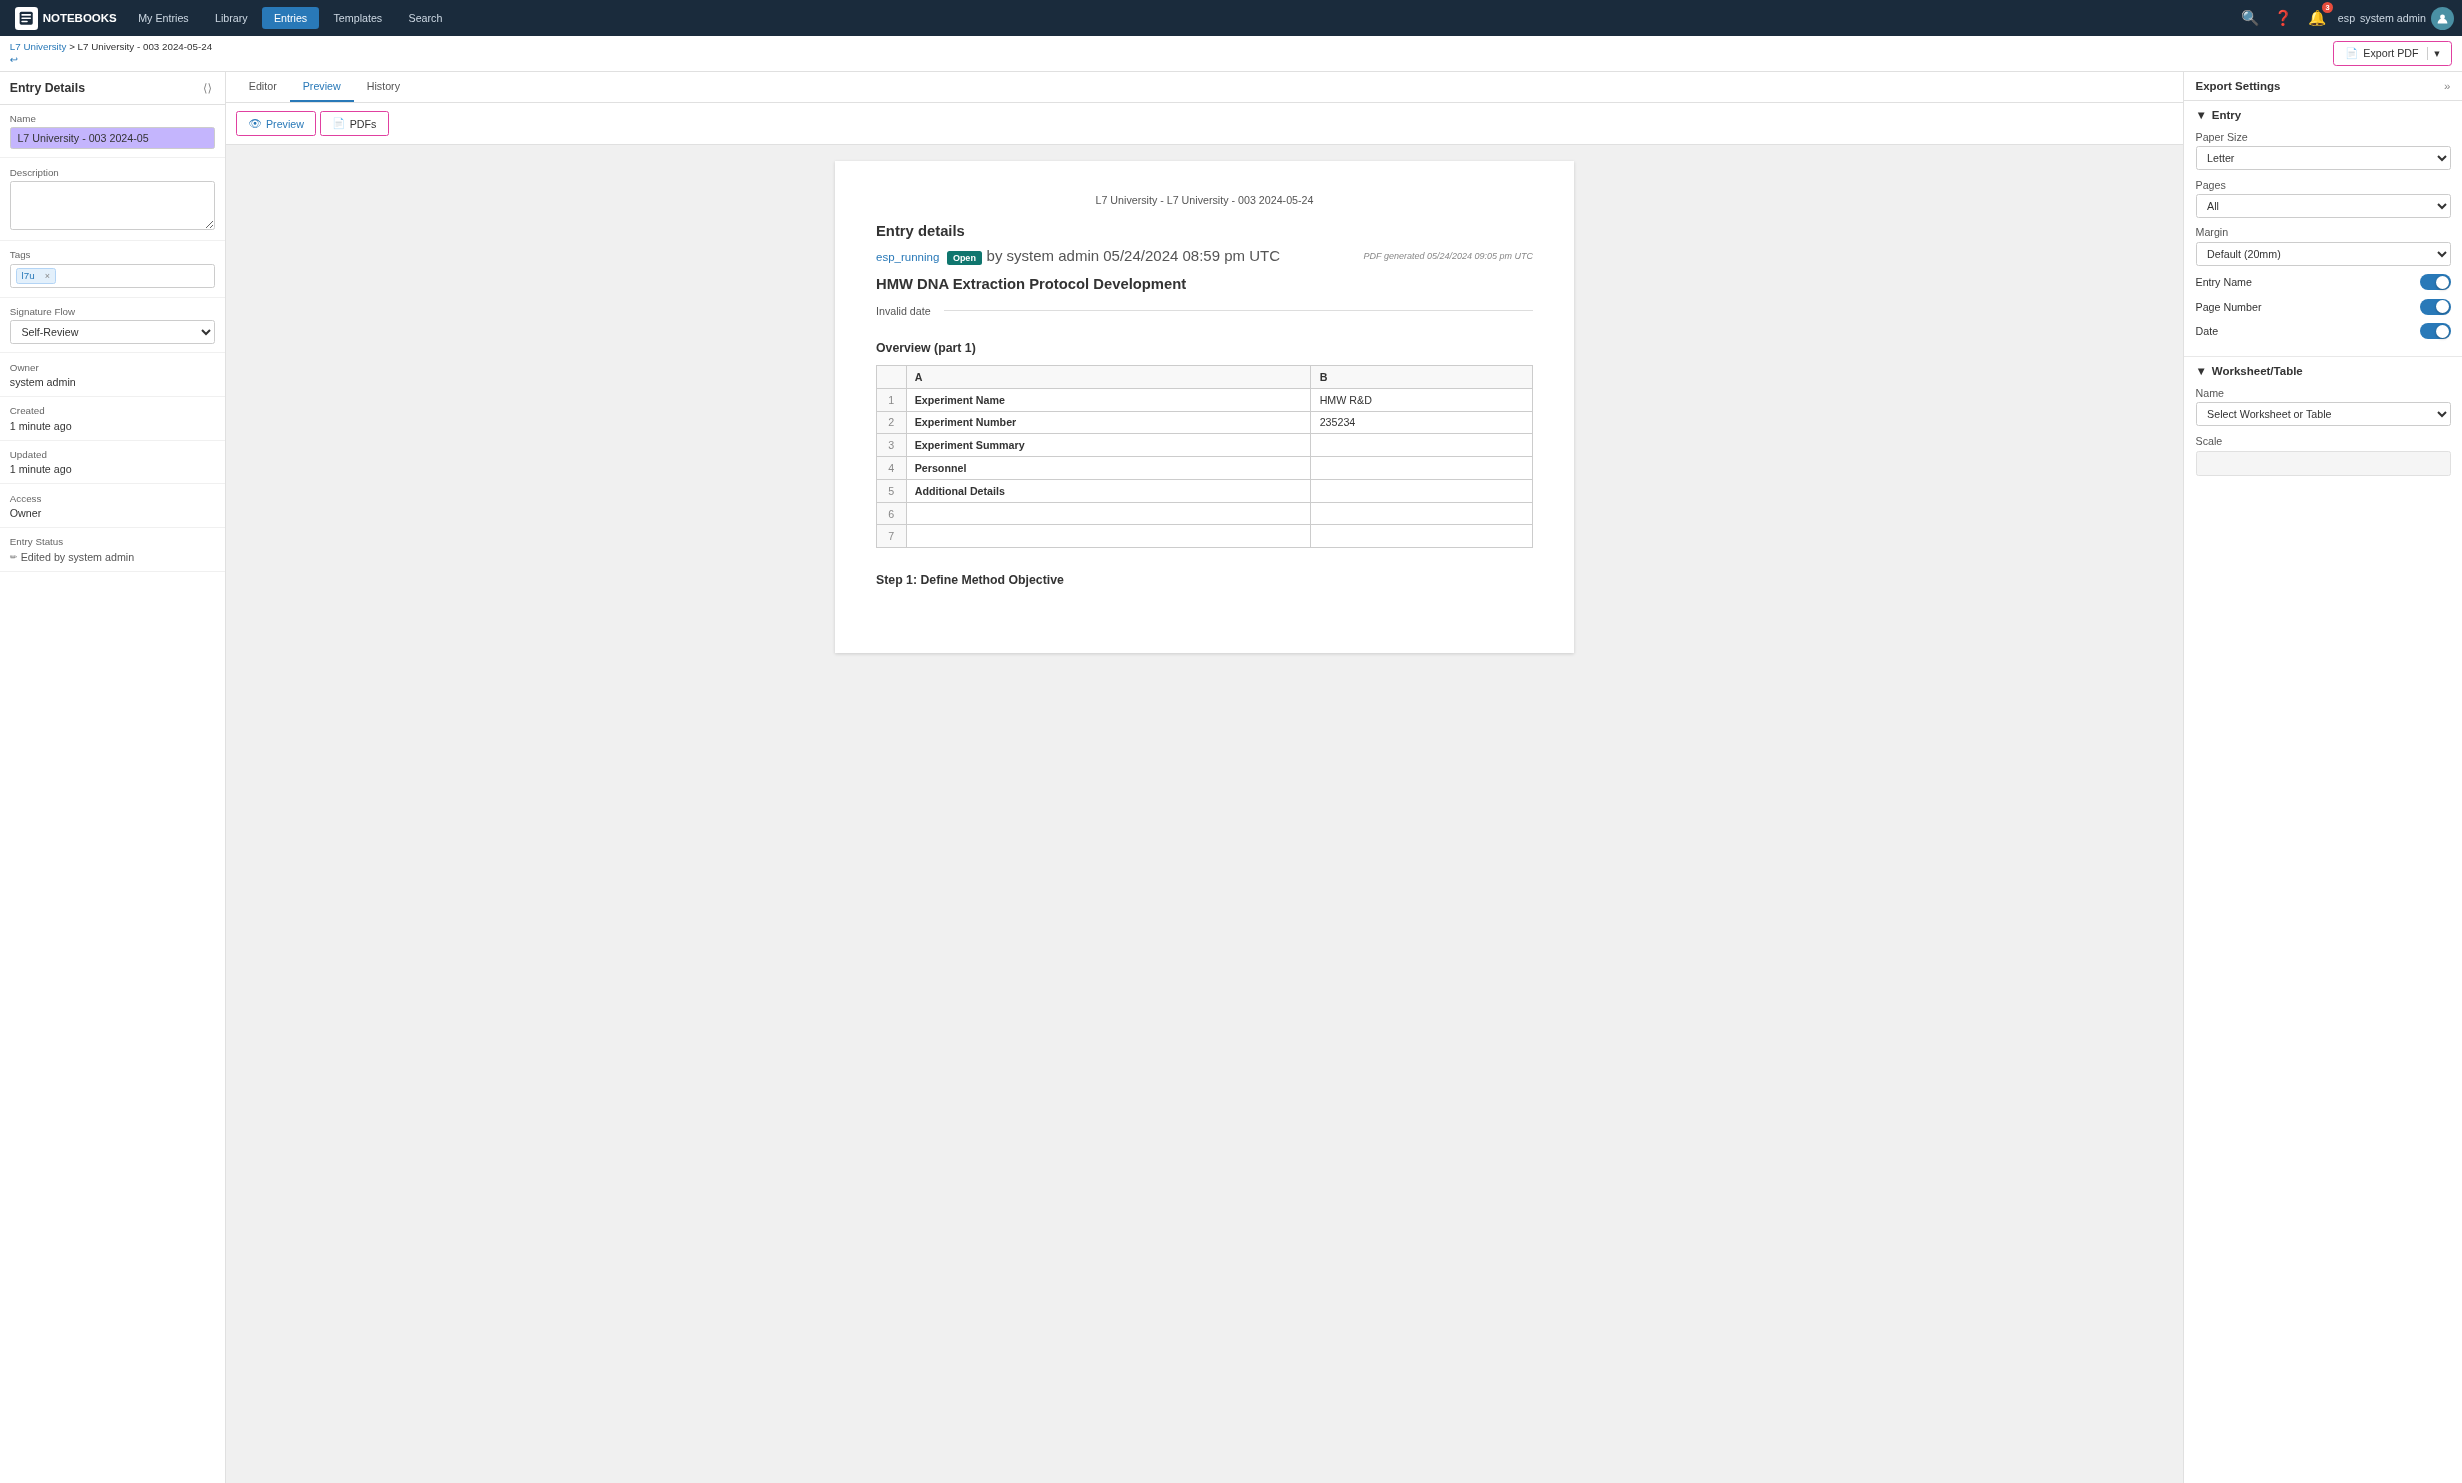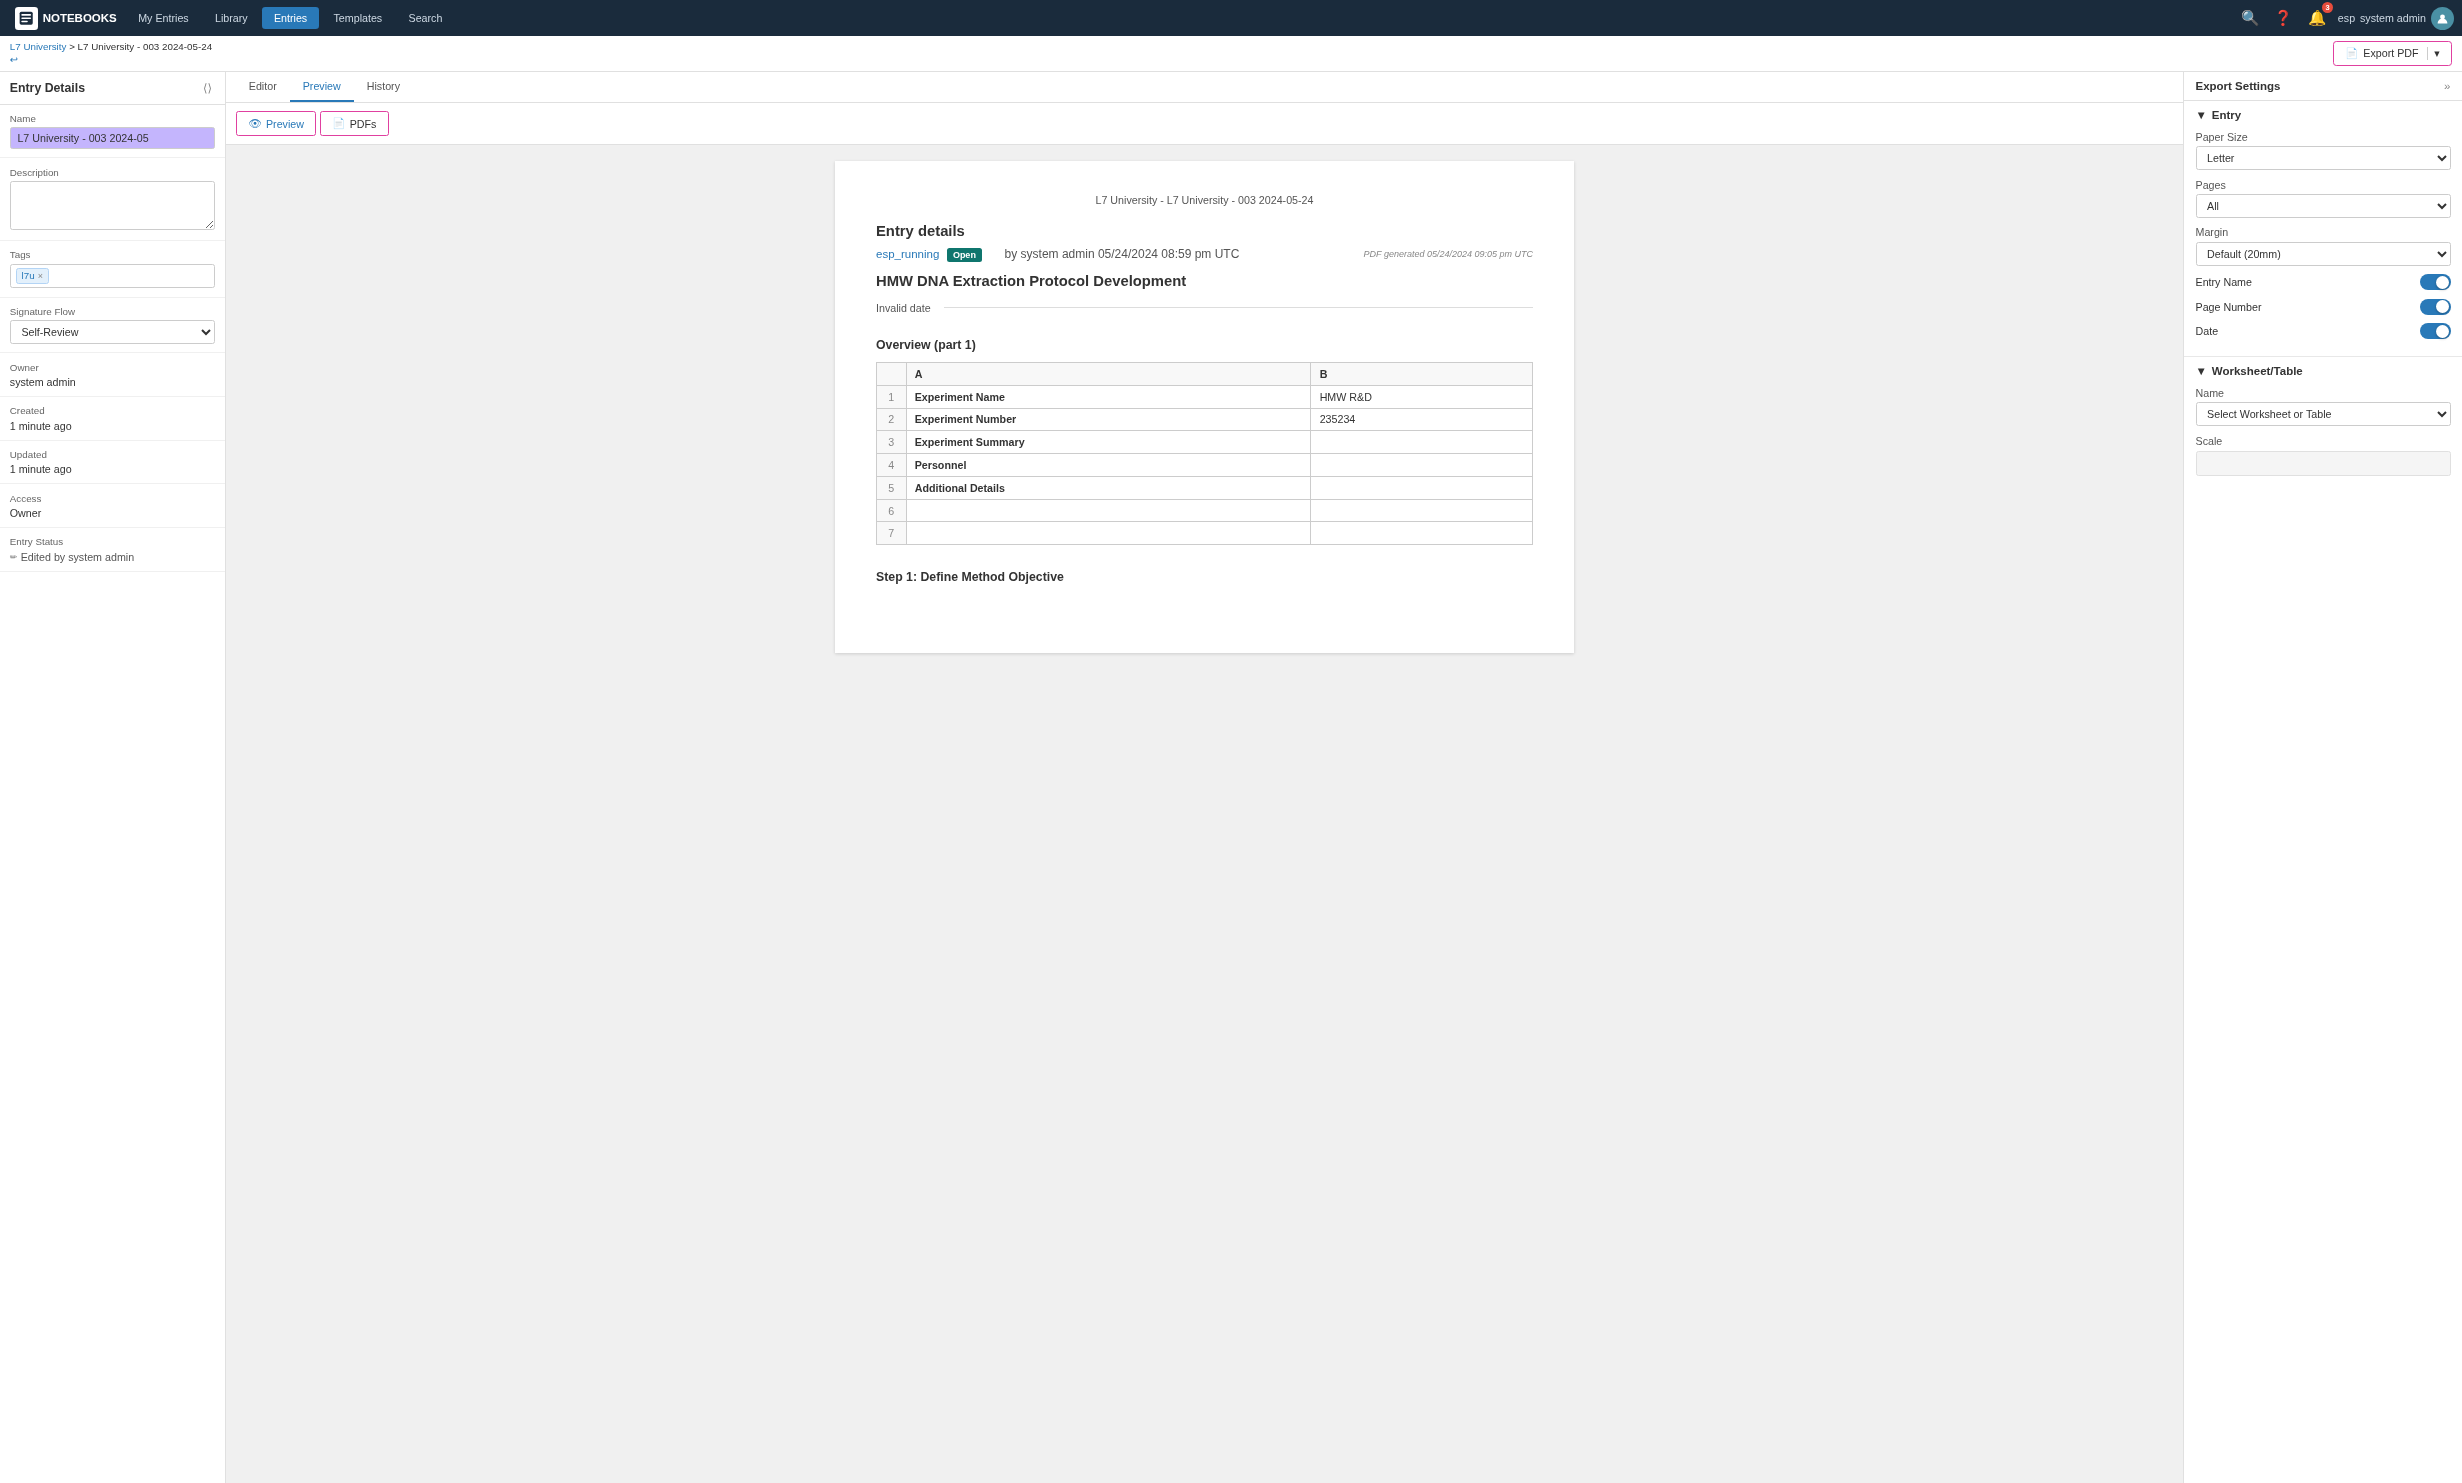--- a/index.html
+++ b/index.html
@@ -216,21 +216,21 @@
     }
     .tag {
       background: #e3f0fb;
       color: #2979b8;
       border: 0.8px solid #b3d4f5;
       border-radius: 2.5px;
       padding: 1.6px 4.9px;
       font-size: 9.8px;
       display: flex;
       align-items: center;
-      gap: 3px;
+      gap: 10px;
     }
     .tag-remove { cursor: pointer; color: #888; font-size: 9px; }
     .status-badge {
       display: flex;
       align-items: center;
       gap: 3.3px;
       font-size: 10.7px;
       color: #555;
     }
     .status-badge .edit-icon { font-size: 9px; color: #888; }
@@ -641,21 +641,21 @@
       <div class="preview-paper">
 
         <div class="preview-header-text">L7 University - L7 University - 003 2024-05-24</div>
 
         <div class="preview-section-title">Entry details</div>
 
         <div class="preview-meta-line">
           <div>
             <span class="entry-status-text">esp_running</span>
             <span class="open-badge">Open</span>
-            <span style="font-size:12px;color:#555;margin-left:20px;text-align:right;">by system admin 05/24/2024 08:59 pm UTC</span>
+            <span style="font-size:15px;color:#555;margin-left:2px;text-align:right;">by system admin 05/24/2024 08:59 pm UTC</span>
           </div>
           <span class="pdf-generated">PDF generated 05/24/2024 09:05 pm UTC</span>
         </div>
 
         <div class="entry-main-title">HMW DNA Extraction Protocol Development</div>
 
         <div class="invalid-date-row">
           <span>Invalid date</span>
           <div class="invalid-date-line"></div>
         </div>

